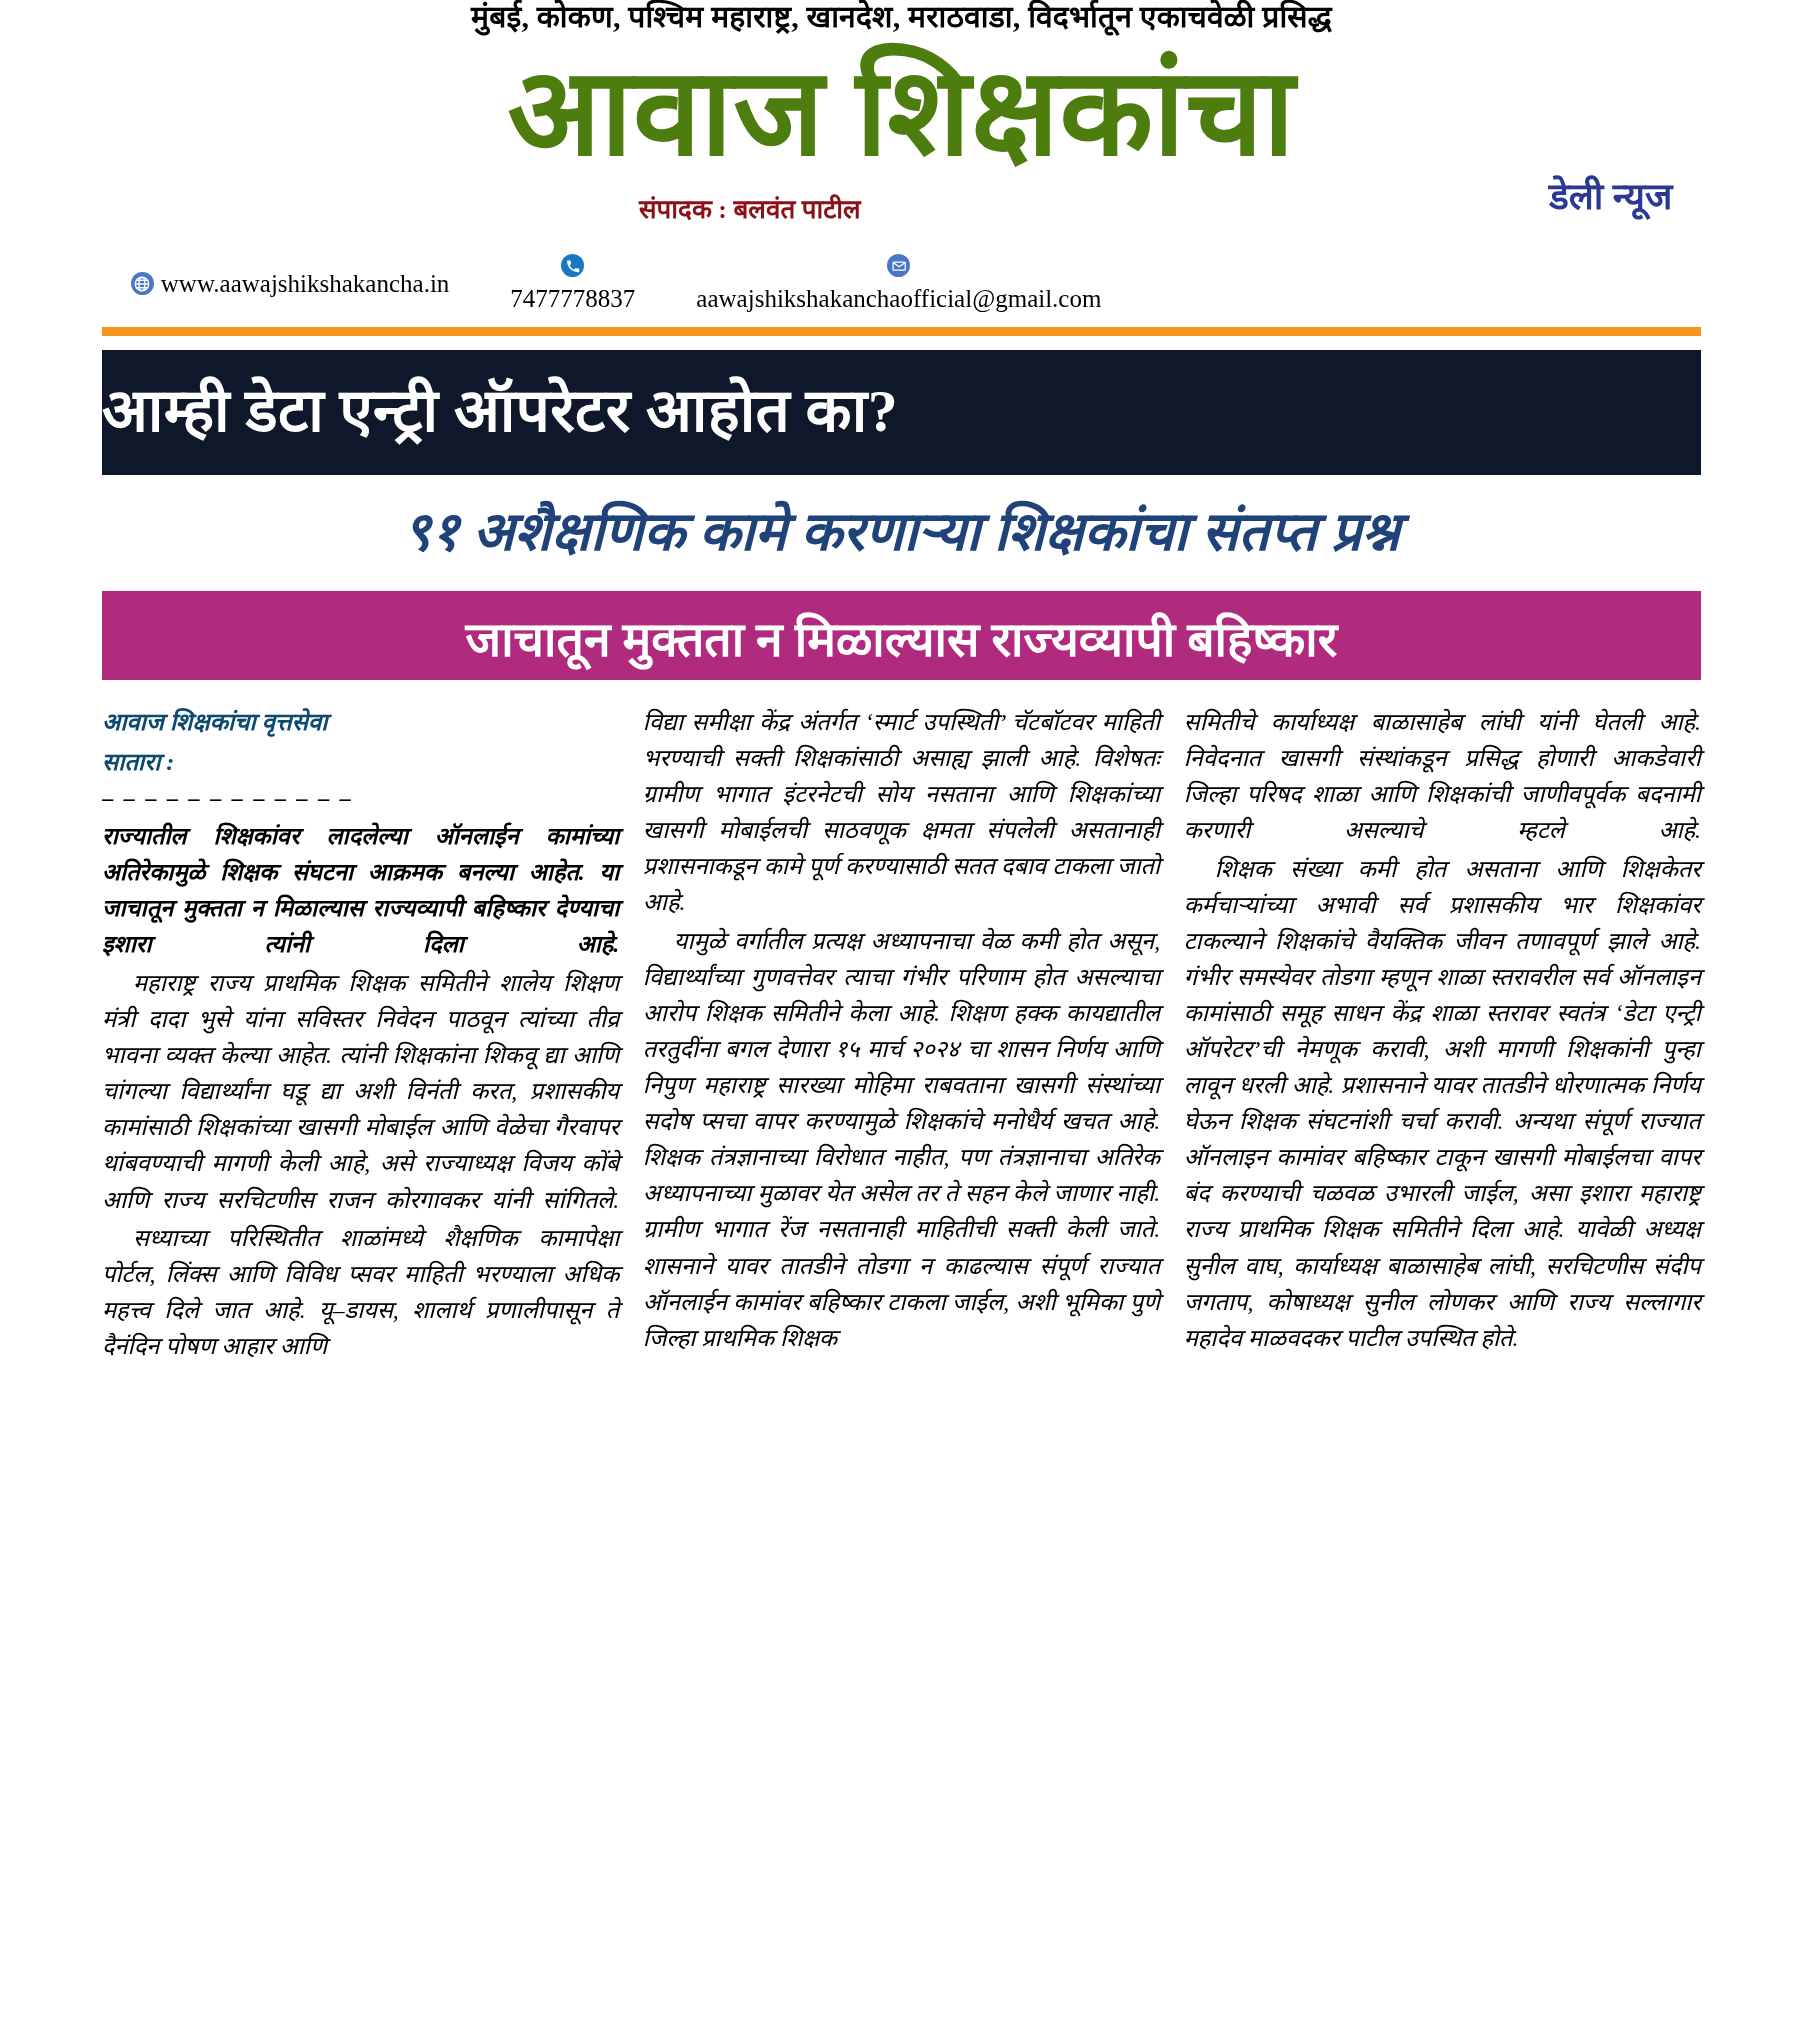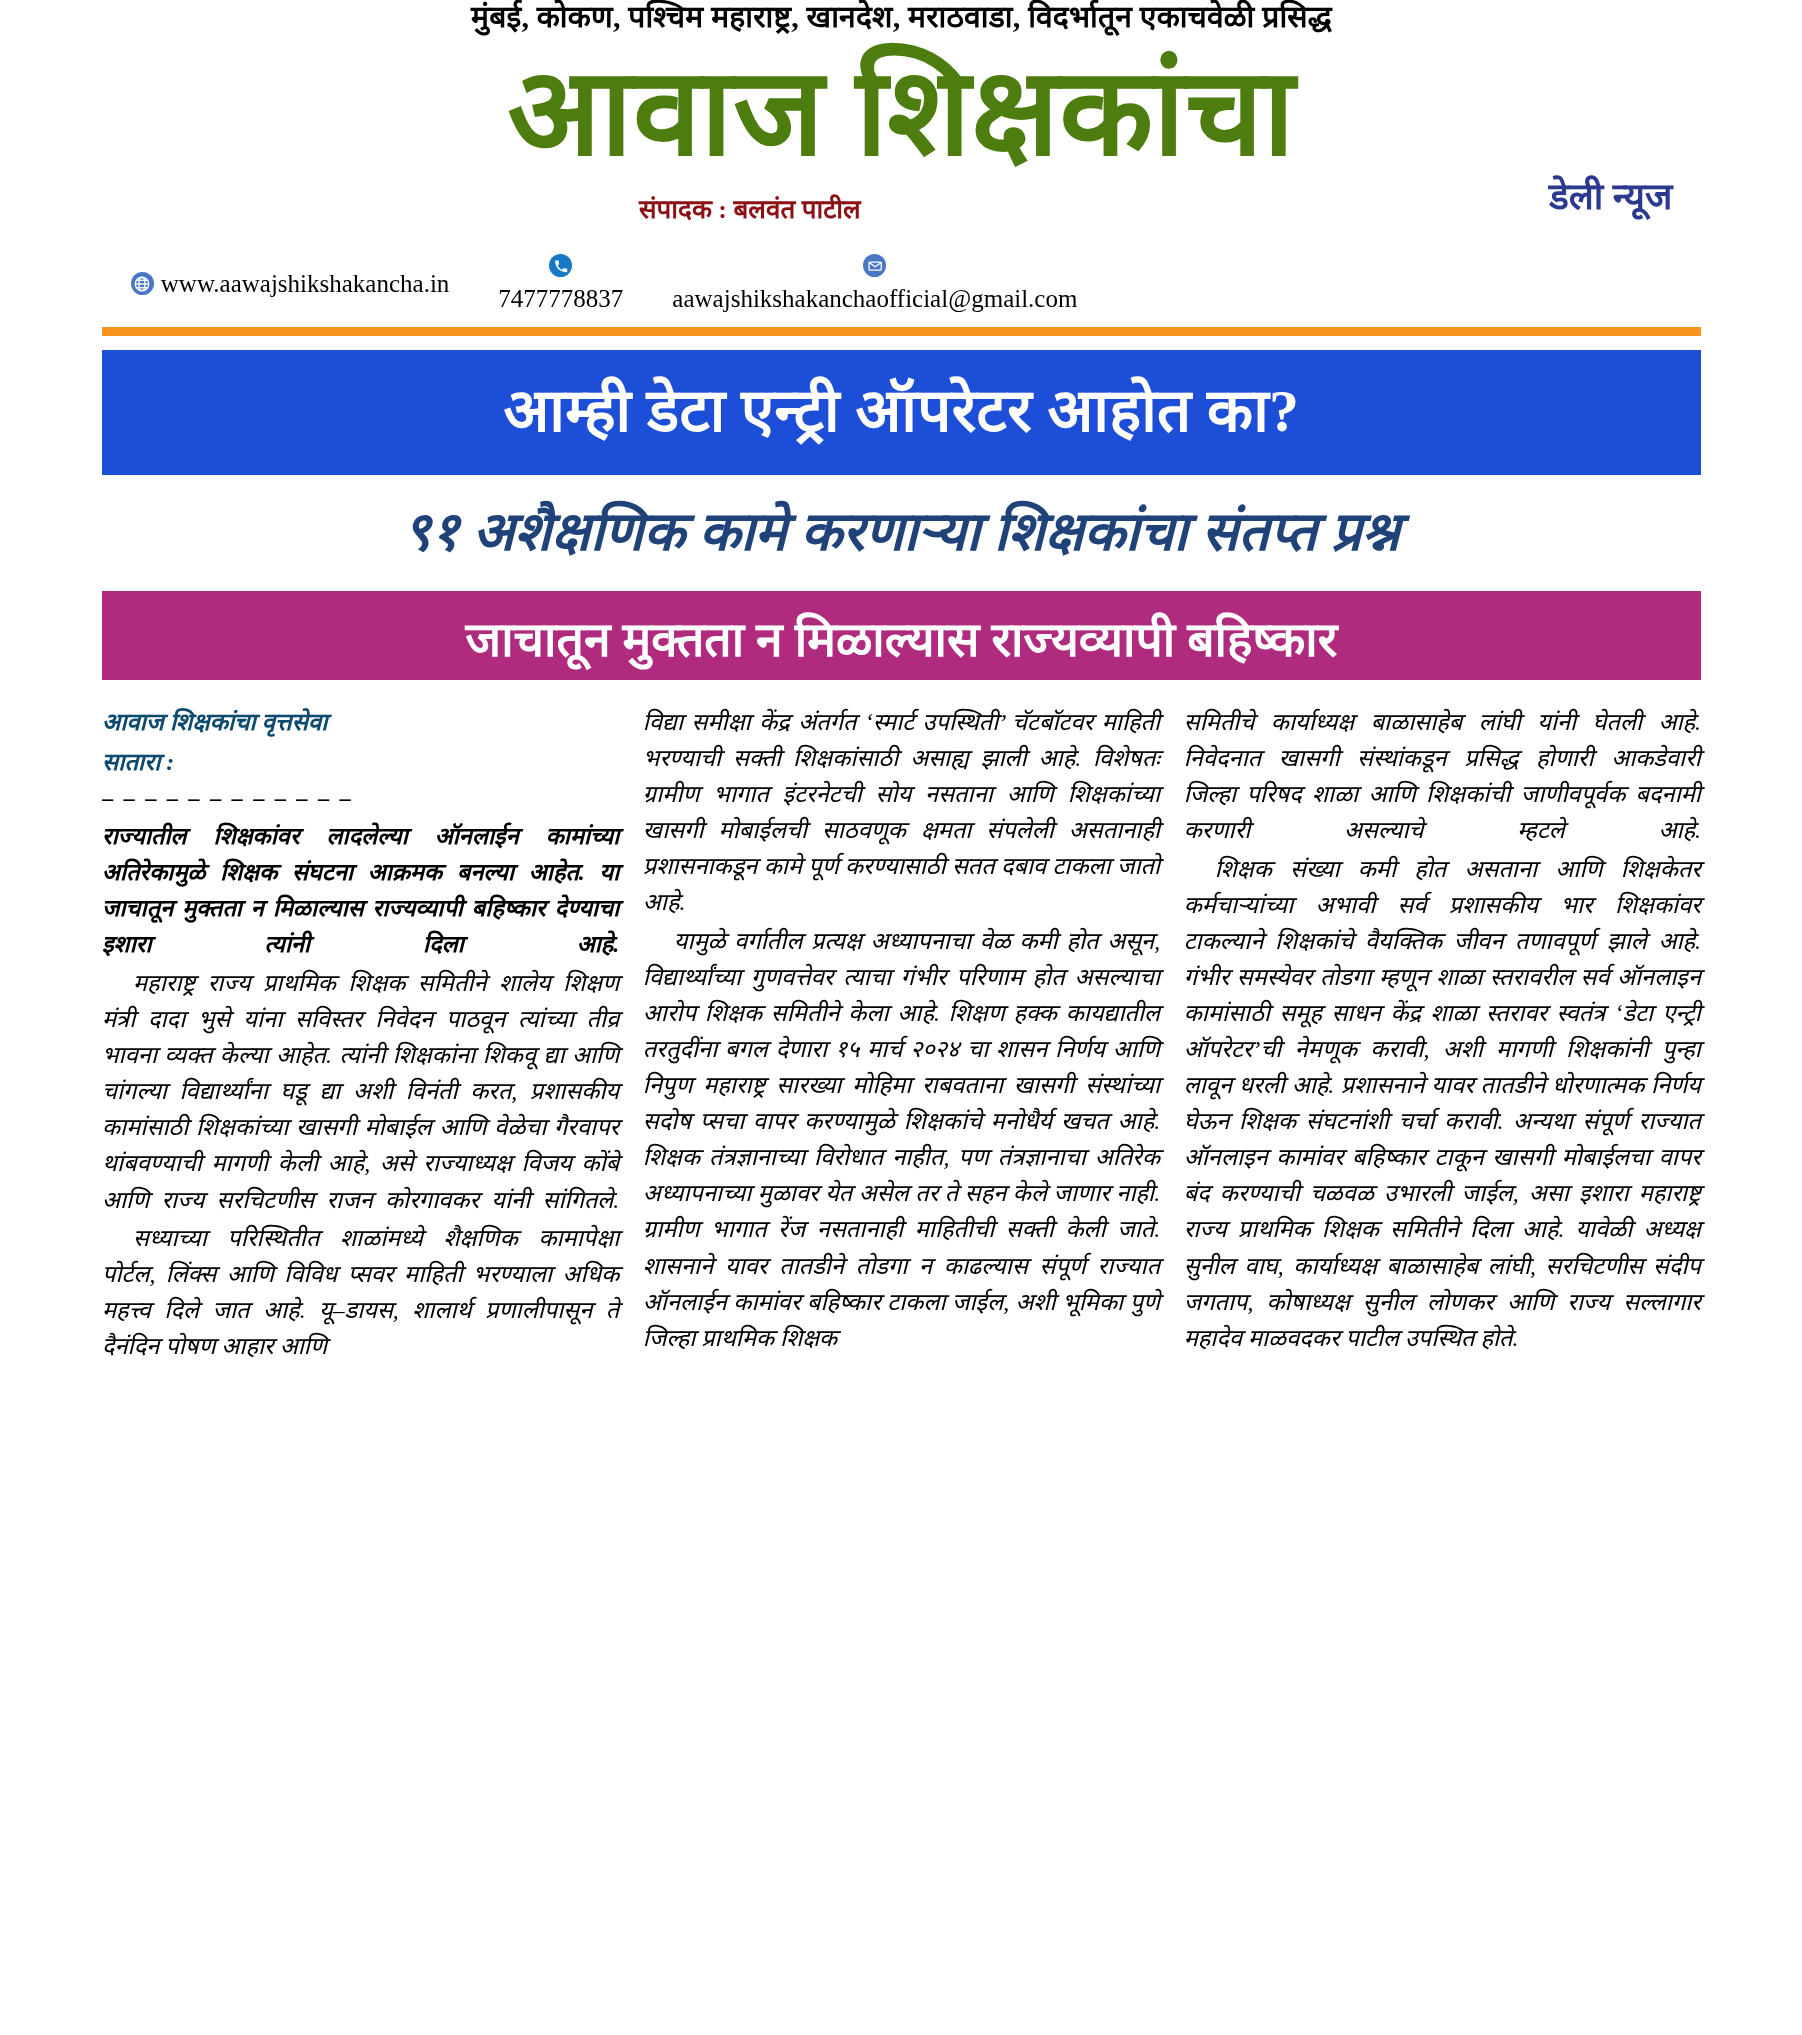--- a/index.html
+++ b/index.html
@@ -64,21 +64,21 @@
     font-weight: bold;
     font-size: 37px;
     font-family: "Liberation Serif", "DejaVu Serif", serif;
   }
 
   
   .contact-bar {
     display: flex;
     align-items: center;
     justify-content: flex-start;
-    gap: 0;
+    gap: 12px;
     margin-top: 12.2px;
     padding-left: 28.5px;
     font-family: "Liberation Serif", "DejaVu Serif", serif;
     font-size: 25px;
     color: #000;
   }
   .contact-item {
     display: flex;
     align-items: center;
     gap: 7.3px;
@@ -96,23 +96,22 @@
 
   
   .orange-rule {
     height: 9px;
     background: #F7941D;
     margin-top: 14px;
   }
 
   
   .headline-bar {
-    background: #1d4ed8;
+    background: #0f172a;
     color: #fff;
-    text-align: center;
     font-family: "Liberation Serif", "DejaVu Serif", serif;
     font-weight: bold;
     font-size: 60px;
     line-height: 1.5;
     padding: 15.5px 0 19.5px;
     margin-top: 14.7px;
     letter-spacing: 0.4px;
   }
 
   

